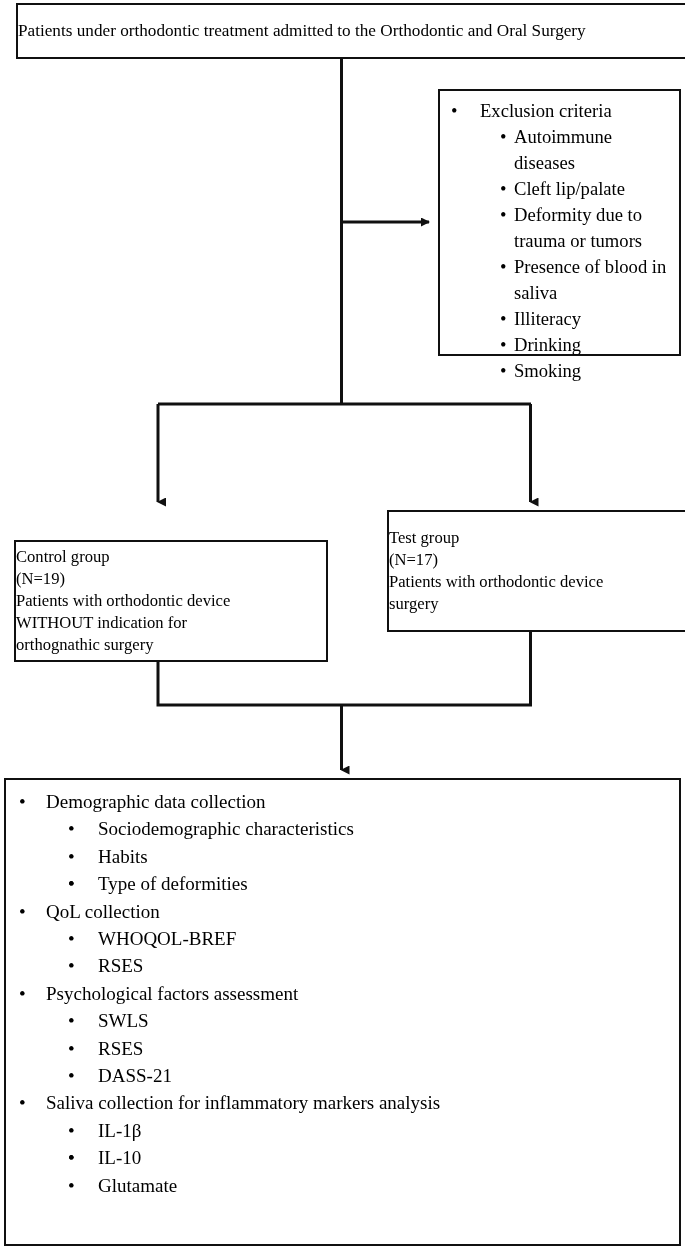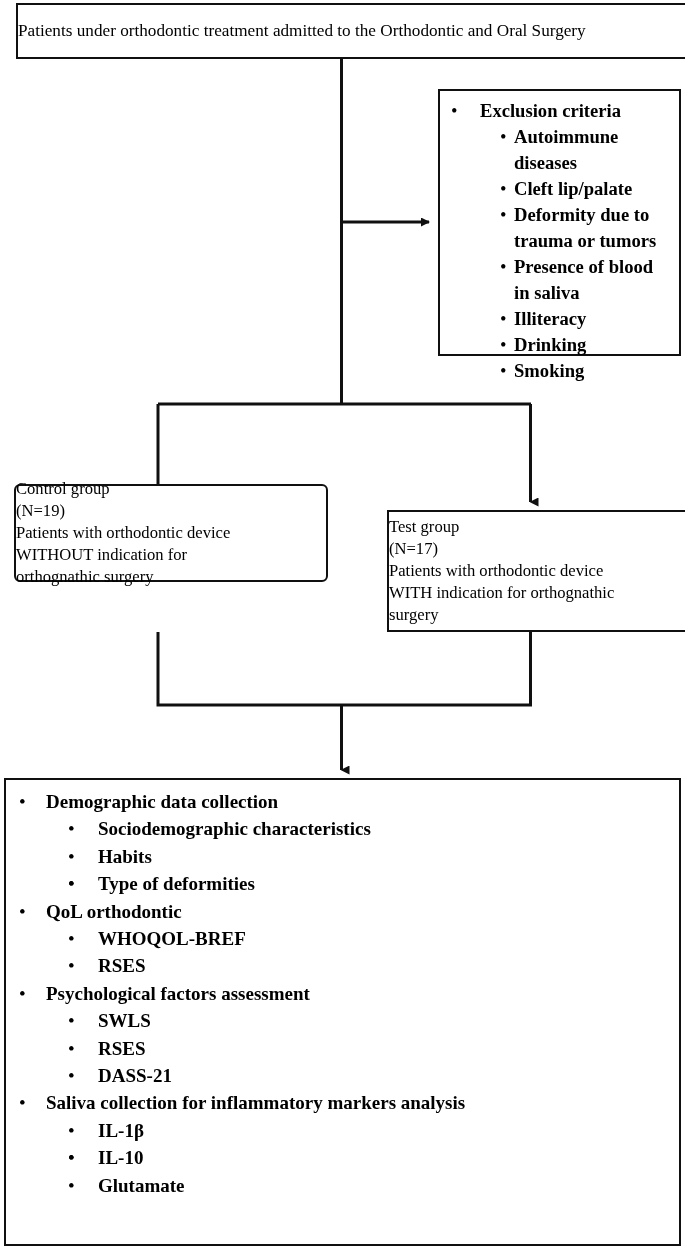--- a/index.html
+++ b/index.html
@@ -56,25 +56,24 @@
     top: 89px;
     width: 243px;
     height: 267px;
     font-size: 18.6px;
     padding: 7px 0 0 0;
   }
 
   
   #control-box {
     left: 2px;
-    top: 484px;
+    top: 540px;
     width: 314px;
-    height: 98px;
+    height: 122px;
     font-size: 16.6px;
-    border-radius: 6px;
   }
   #test-box {
     left: 375px;
     top: 510px;
     width: 331px;
     height: 122px;
     font-size: 16.6px;
   }
 
   
@@ -99,21 +98,20 @@
     white-space: normal;
   }
   .bitem > .bullet {
     position: absolute;
     top: 0;
     font-size: 1em;
     line-height: 27.4px;
   }
   .bitem > .btext {
     display: block;
-    font-weight: bold;
   }
 
   
   #bottom-box .lvl1 { padding-left: 40px; }
   #bottom-box .lvl1 > .bullet { left: 13px; }
   #bottom-box .lvl2 { padding-left: 92px; }
   #bottom-box .lvl2 > .bullet { left: 62px; }
 
   
   #exclusion-box .bitem { line-height: 26px; }
@@ -205,21 +203,20 @@
     <span class="tline">(N=19)</span>
     <span class="tline">Patients with orthodontic device</span>
     <span class="tline">WITHOUT indication for</span>
     <span class="tline">orthognathic surgery</span>
   </div>
 
   <div class="box centered-text" id="test-box">
     <span class="tline">Test group</span>
     <span class="tline">(N=17)</span>
     <span class="tline">Patients with orthodontic device</span>
-    <span class="tline">WITH indication for orthognathic</span>
     <span class="tline">surgery</span>
   </div>
 
   <div class="box" id="bottom-box">
     <ul class="blist">
 
       <li class="bitem lvl1">
         <span class="bullet">•</span>
         <span class="btext">Demographic data collection</span>
       </li>
@@ -234,21 +231,21 @@
       <li class="bitem lvl2">
         <span class="bullet">•</span>
       </li>
       <li class="bitem lvl2">
         <span class="bullet">•</span>
         <span class="btext">Type of deformities</span>
       </li>
 
       <li class="bitem lvl1">
         <span class="bullet">•</span>
-        <span class="btext">QoL orthodontic</span>
+        <span class="btext">QoL collection</span>
       </li>
       <li class="bitem lvl2">
         <span class="bullet">•</span>
         <span class="btext">WHOQOL-BREF</span>
       </li>
       <li class="bitem lvl2">
         <span class="bullet">•</span>
         <span class="btext">RSES</span>
       </li>
 

